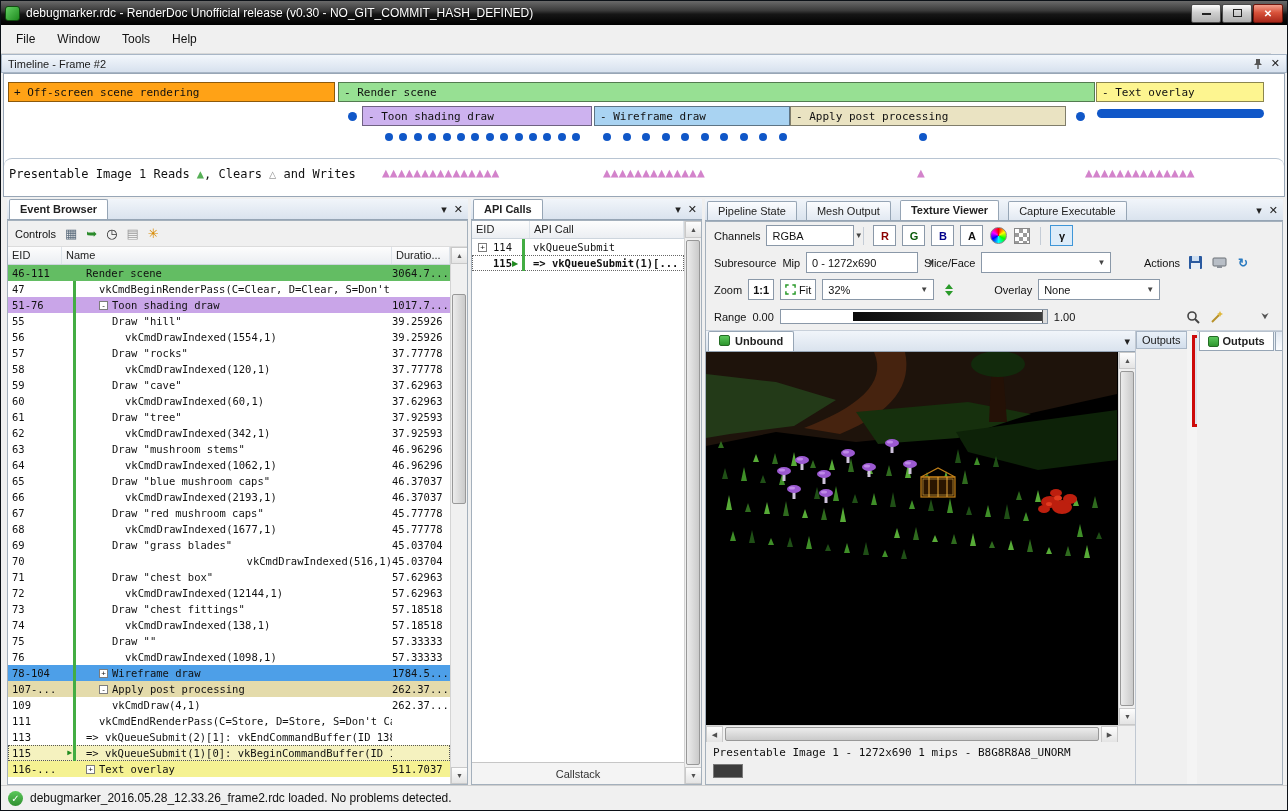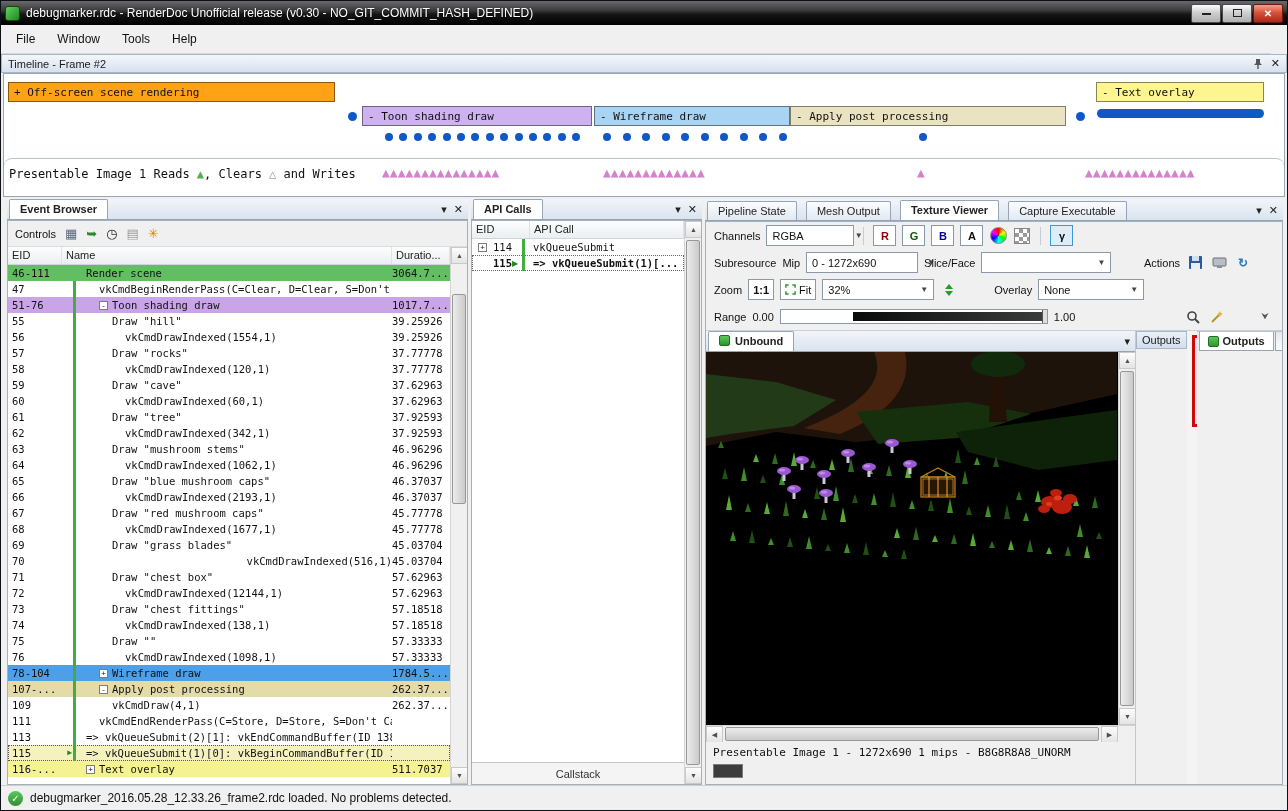--- a/index.html
+++ b/index.html
@@ -184,20 +184,21 @@
             </svg>
         </span>
         <span class="sicon">✕</span>
       </span>
     </div>
     <div class="tl-body" id="tlbody">
         <div class="tl-bar" style="left: 786px; top: 32px; width: 276px; background: rgb(234, 227, 194);">- Apply post processing</div>
         <div class="tl-bar" style="left: 590px; top: 32px; width: 196px; background: rgb(169, 211, 242);">- Wireframe draw</div>
         <div class="tl-bar" style="left: 358px; top: 32px; width: 230px; background: rgb(205, 178, 239);">- Toon shading draw</div>
         <div class="tl-bar" style="left: 1092px; top: 8px; width: 168px; background: rgb(253, 245, 144);">- Text overlay</div>
+        <div class="tl-bar" style="left: 334px; top: 8px; width: 757px; background: rgb(151, 224, 147);">- Render scene</div>
         <div class="tl-bar" style="left: 4px; top: 8px; width: 327px; background: rgb(255, 162, 22);">+ Off-screen scene rendering</div>
       <div class="tl-legend" id="tllegend">
         <span class="leg-text">
           <span>Presentable Image 1 Reads </span><span class="tri reads">▲</span><span>, Clears </span><span class="tri clears">△</span><span> and Writes </span>
         </span>
       <span class="tri-cluster" style="left: 378px;">▲▲▲▲▲▲▲▲▲▲▲▲▲▲▲</span>
           <span class="tri-cluster" style="left: 599px;">▲▲▲▲▲▲▲▲▲▲▲▲▲</span>
           <span class="tri-cluster" style="left: 913px;">▲</span>
           <span class="tri-cluster" style="left: 1081px;">▲▲▲▲▲▲▲▲▲▲▲▲▲▲</span>
         </div>
@@ -685,21 +686,21 @@
         <div class="combo" style="width:112px">
             <span>32%</span>
             <span class="arr">▼</span>
           </div>
         <span class="icon16">
           <svg class="mini" width="12" height="14" viewBox="0 0 12 14">
               <path d="M6 1l4 5H2zM6 13l4-5H2z" fill="#2a9a2a"></path>
             </svg>
         </span>
         <span class="lbl" style="margin-left:30px">Overlay</span>
-        <div class="combo" style="width:106px">
+        <div class="combo" style="width:122px">
             <span>None</span>
             <span class="arr">▼</span>
           </div>
       </div>
 
       <div class="tv-row">
         <span class="lbl">Range</span>
         <span class="lbl">0.00</span>
         <div class="range-track">
           <div class="range-fill"></div>

